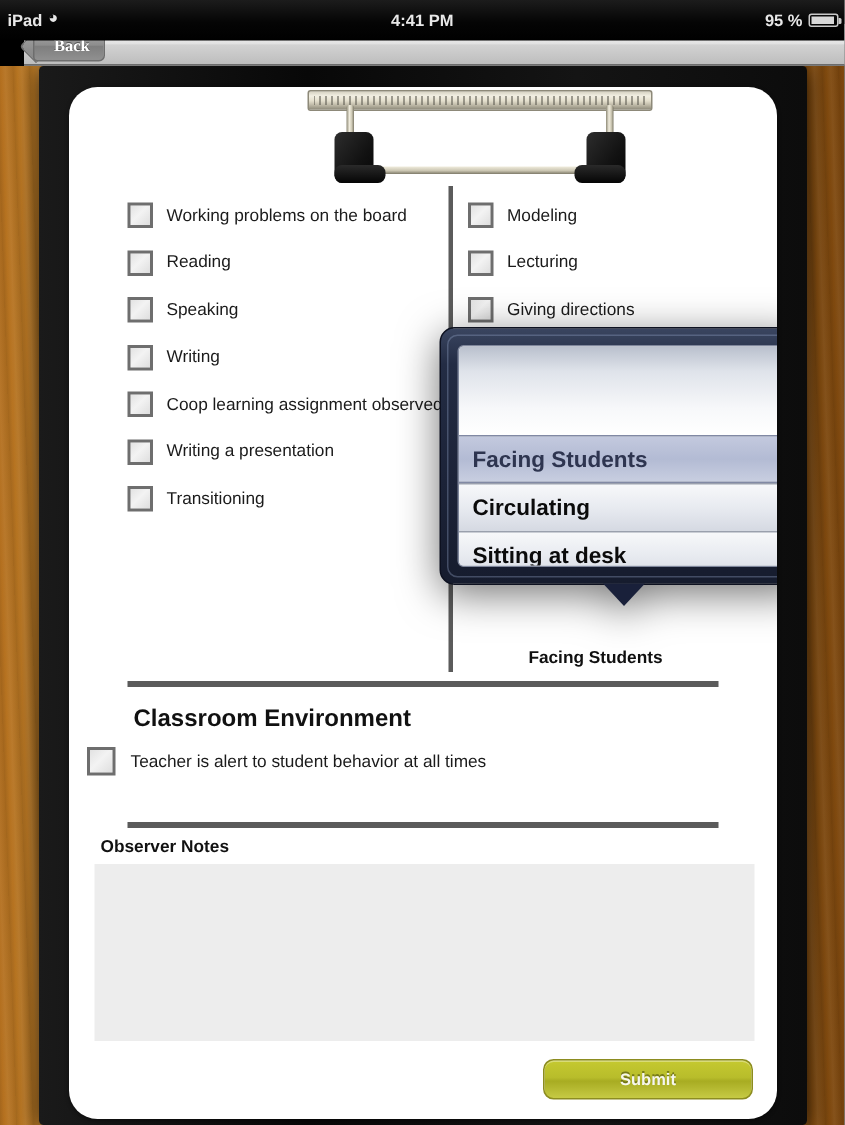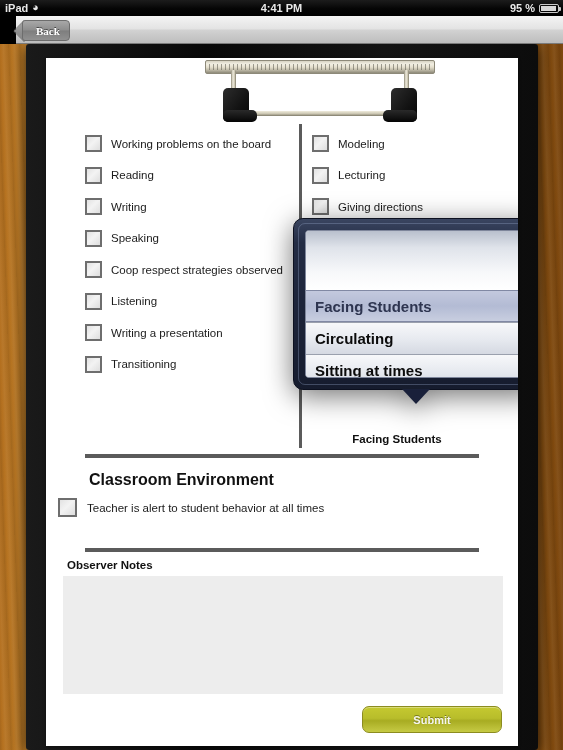--- a/index.html
+++ b/index.html
@@ -5,21 +5,21 @@
   * { margin:0; padding:0; box-sizing:border-box; }
   html,body { width:563px; height:750px; overflow:hidden; }
   body {
     font-family:"Liberation Sans", sans-serif;
     background:#000;
     position:relative;
   }
 
   
   #status-bar {
-    position:absolute; top:0; left:0; width:563px; height:16px;
+    position:absolute; top:0; left:0; width:563px; height:27px;
     background:linear-gradient(to bottom,#1c1c1c 0%,#050505 55%,#000 100%);
     color:#e8e8e8; font-size:11px; font-weight:bold;
     display:flex; align-items:center;
     z-index:50;
   }
   #status-bar .sb-left { display:flex; align-items:center; gap:4px; padding-left:5px; }
   #status-bar .sb-center { position:absolute; left:0; right:0; text-align:center; }
   #status-bar .sb-right { position:absolute; right:4px; display:flex; align-items:center; gap:4px;text-align:center; }
   .wifi-glyph { font-size:11px; line-height:1; position:relative; top:-1px; }
   .battery {
@@ -77,20 +77,21 @@
     position:absolute; top:0px; left:26px; width:512px; height:706px;
     background:linear-gradient(to right,#1a1a1a 0%,#080808 35%,#141414 70%,#0c0c0c 100%);
     border-radius:3px;
     box-shadow:0 2px 14px rgba(0,0,0,.75);
   }
   #paper {
     position:absolute; top:14px; left:20px; width:472px; height:688px;
     background:#ffffff;
     box-shadow:0 1px 3px rgba(0,0,0,.4);
     overflow:hidden;
+    border-radius:19px;
   }
   
   #clip-assembly { position:absolute; top:2px; left:159px; width:230px; height:62px; z-index:6; }
   .clip-bar {
     position:absolute; top:0; left:0; width:230px; height:14px;
     background:linear-gradient(to bottom,#d6d2c2 0%,#f2efe3 25%,#e4dfcd 52%,#b9b4a2 78%,#8d8979 100%);
     border-radius:2px;
     border:1px solid #8d8979;
   }
   .clip-bar:after {
@@ -287,33 +288,29 @@
               <div class="check-row">
                 <div class="checkbox"></div>
                 <span class="check-label">Working problems on the board</span>
               </div>
               <div class="check-row">
                 <div class="checkbox"></div>
                 <span class="check-label">Reading</span>
               </div>
               <div class="check-row">
                 <div class="checkbox"></div>
+                <span class="check-label">Speaking</span>
+              </div>
+              <div class="check-row">
+                <div class="checkbox"></div>
                 <span class="check-label">Writing</span>
               </div>
               <div class="check-row">
                 <div class="checkbox"></div>
-                <span class="check-label">Speaking</span>
-              </div>
-              <div class="check-row">
-                <div class="checkbox"></div>
-                <span class="check-label">Coop respect strategies observed</span>
-              </div>
-              <div class="check-row">
-                <div class="checkbox"></div>
-                <span class="check-label">Listening</span>
+                <span class="check-label">Coop learning assignment observed</span>
               </div>
               <div class="check-row">
                 <div class="checkbox"></div>
                 <span class="check-label">Writing a presentation</span>
               </div>
               <div class="check-row">
                 <div class="checkbox"></div>
                 <span class="check-label">Transitioning</span>
               </div>
             </div>
@@ -369,21 +366,21 @@
         <div class="clip-foot left"></div>
         <div class="clip-foot right"></div>
       </div>
 
       <div id="picker-popover">
         <div id="picker-frame">
           <div id="picker-wheel">
             <div class="picker-blank"></div>
           <div class="picker-item selected">Facing Students</div>
               <div class="picker-item">Circulating</div>
-              <div class="picker-item">Sitting at times</div>
+              <div class="picker-item">Sitting at desk</div>
             </div>
         </div>
         <div id="picker-arrow"></div>
       </div>
 
     </div>
   </div>
 </div>
 
 </body></html>

